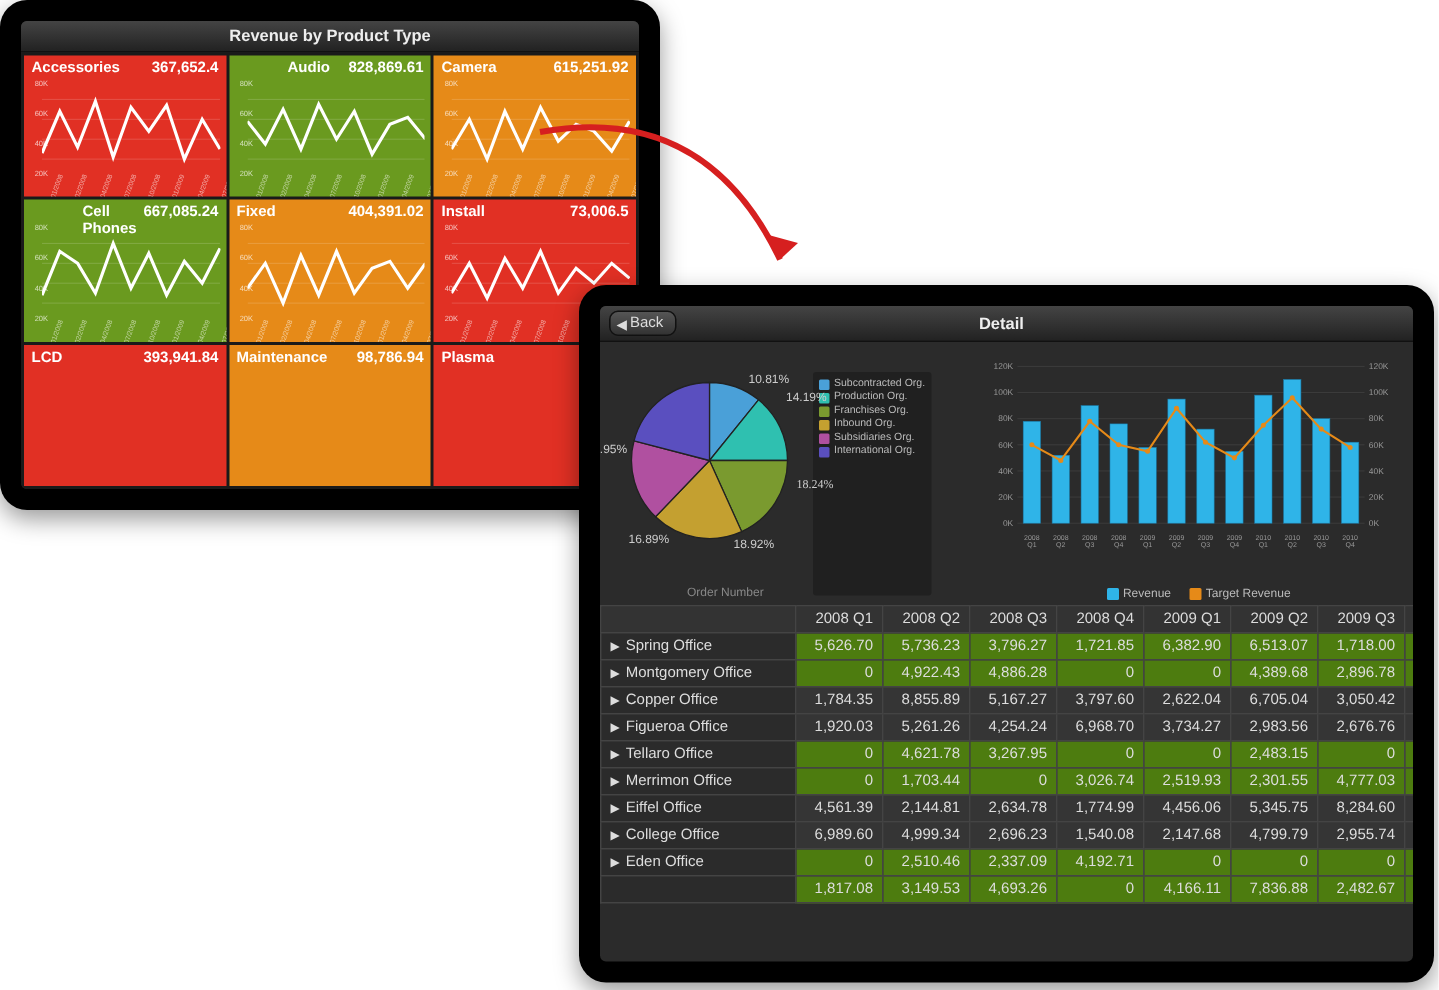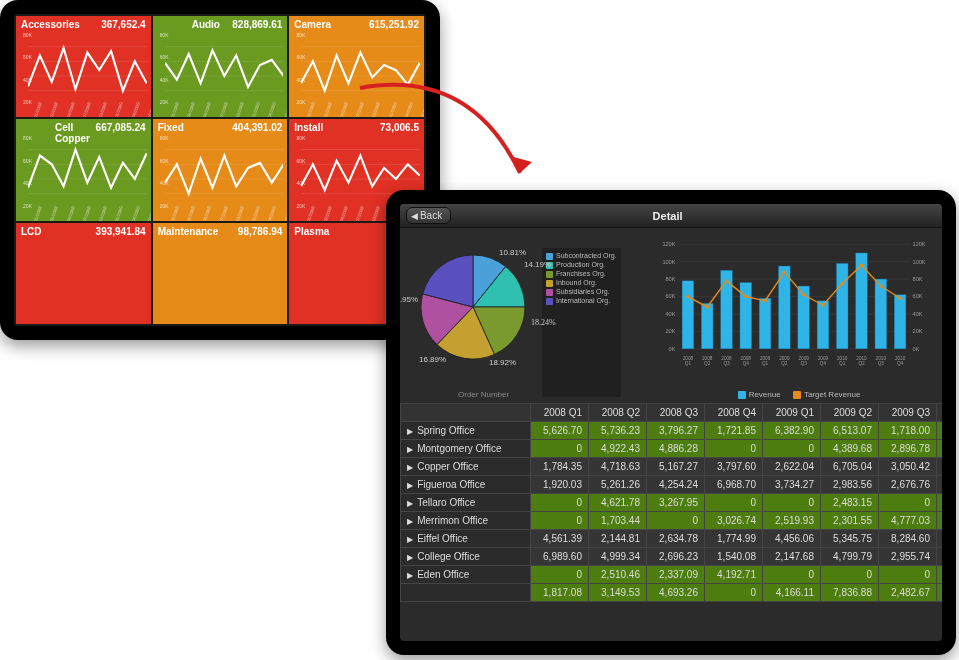--- a/index.html
+++ b/index.html
@@ -50,20 +50,21 @@
   tbody th { background: #2b2b2b; text-align: left; font-weight: normal; min-width: 130px; }
   tbody td { text-align: right; background: #353535; min-width: 58px; }
   tbody tr:nth-child(4n+1) td, tbody tr:nth-child(4n+2) td { background: #4d7c0f; }
   .exp { display: inline-block; margin-right: 4px; font-size: 8px; cursor: pointer; }
 </style>
 </head>
 <body>
 
 <div class="device d1">
   <div class="screen">
+    <div class="hdr1">Revenue by Product Type</div>
     <div class="grid" id="tile-grid">
         <div class="tile c-red">
           <div class="th">
             <span>Accessories</span>
             <span>367,652.4</span>
           </div>
           <svg class="sp" viewBox="0 0 100 60" preserveAspectRatio="none">
             <line x1="0" x2="100" y1="12" y2="12" stroke="rgba(255,255,255,0.2)" stroke-width="0.5"></line>
             <line x1="0" x2="100" y1="24" y2="24" stroke="rgba(255,255,255,0.2)" stroke-width="0.5"></line>
             <line x1="0" x2="100" y1="36" y2="36" stroke="rgba(255,255,255,0.2)" stroke-width="0.5"></line>
@@ -140,21 +141,21 @@
             <span>04/2008</span>
             <span>07/2008</span>
             <span>10/2008</span>
             <span>01/2009</span>
             <span>04/2009</span>
             <span>07/2009</span>
           </div>
         </div>
         <div class="tile c-green">
           <div class="th">
-            <span>Cell Copper</span>
+            <span>Cell Phones</span>
             <span>667,085.24</span>
           </div>
           <svg class="sp" viewBox="0 0 100 60" preserveAspectRatio="none">
             <line x1="0" x2="100" y1="12" y2="12" stroke="rgba(255,255,255,0.2)" stroke-width="0.5"></line>
             <line x1="0" x2="100" y1="24" y2="24" stroke="rgba(255,255,255,0.2)" stroke-width="0.5"></line>
             <line x1="0" x2="100" y1="36" y2="36" stroke="rgba(255,255,255,0.2)" stroke-width="0.5"></line>
             <line x1="0" x2="100" y1="48" y2="48" stroke="rgba(255,255,255,0.2)" stroke-width="0.5"></line>
             <polyline points="0,43.2 10,16.800000000000004 20,24 30,42 40,12 50,39 60,18 70,43.2 80,22.799999999999997 90,36 100,15" fill="none" stroke="#fff" stroke-width="1.8"></polyline>
           </svg>
           <div class="yl">
@@ -413,21 +414,21 @@
               <td>4,886.28</td>
               <td>0</td>
               <td>0</td>
               <td>4,389.68</td>
               <td>2,896.78</td>
               <td>4,3</td>
             </tr>
             <tr>
               <th rowspan="1"><span class="exp">▶</span><span>Copper Office</span></th>
               <td>1,784.35</td>
-              <td>4,718.63</td>
+              <td>8,855.89</td>
               <td>5,167.27</td>
               <td>3,797.60</td>
               <td>2,622.04</td>
               <td>6,705.04</td>
               <td>3,050.42</td>
               <td>6,7</td>
             </tr>
             <tr>
               <th><span class="exp">▶</span><span>Figueroa Office</span></th>
               <td>1,920.03</td>

